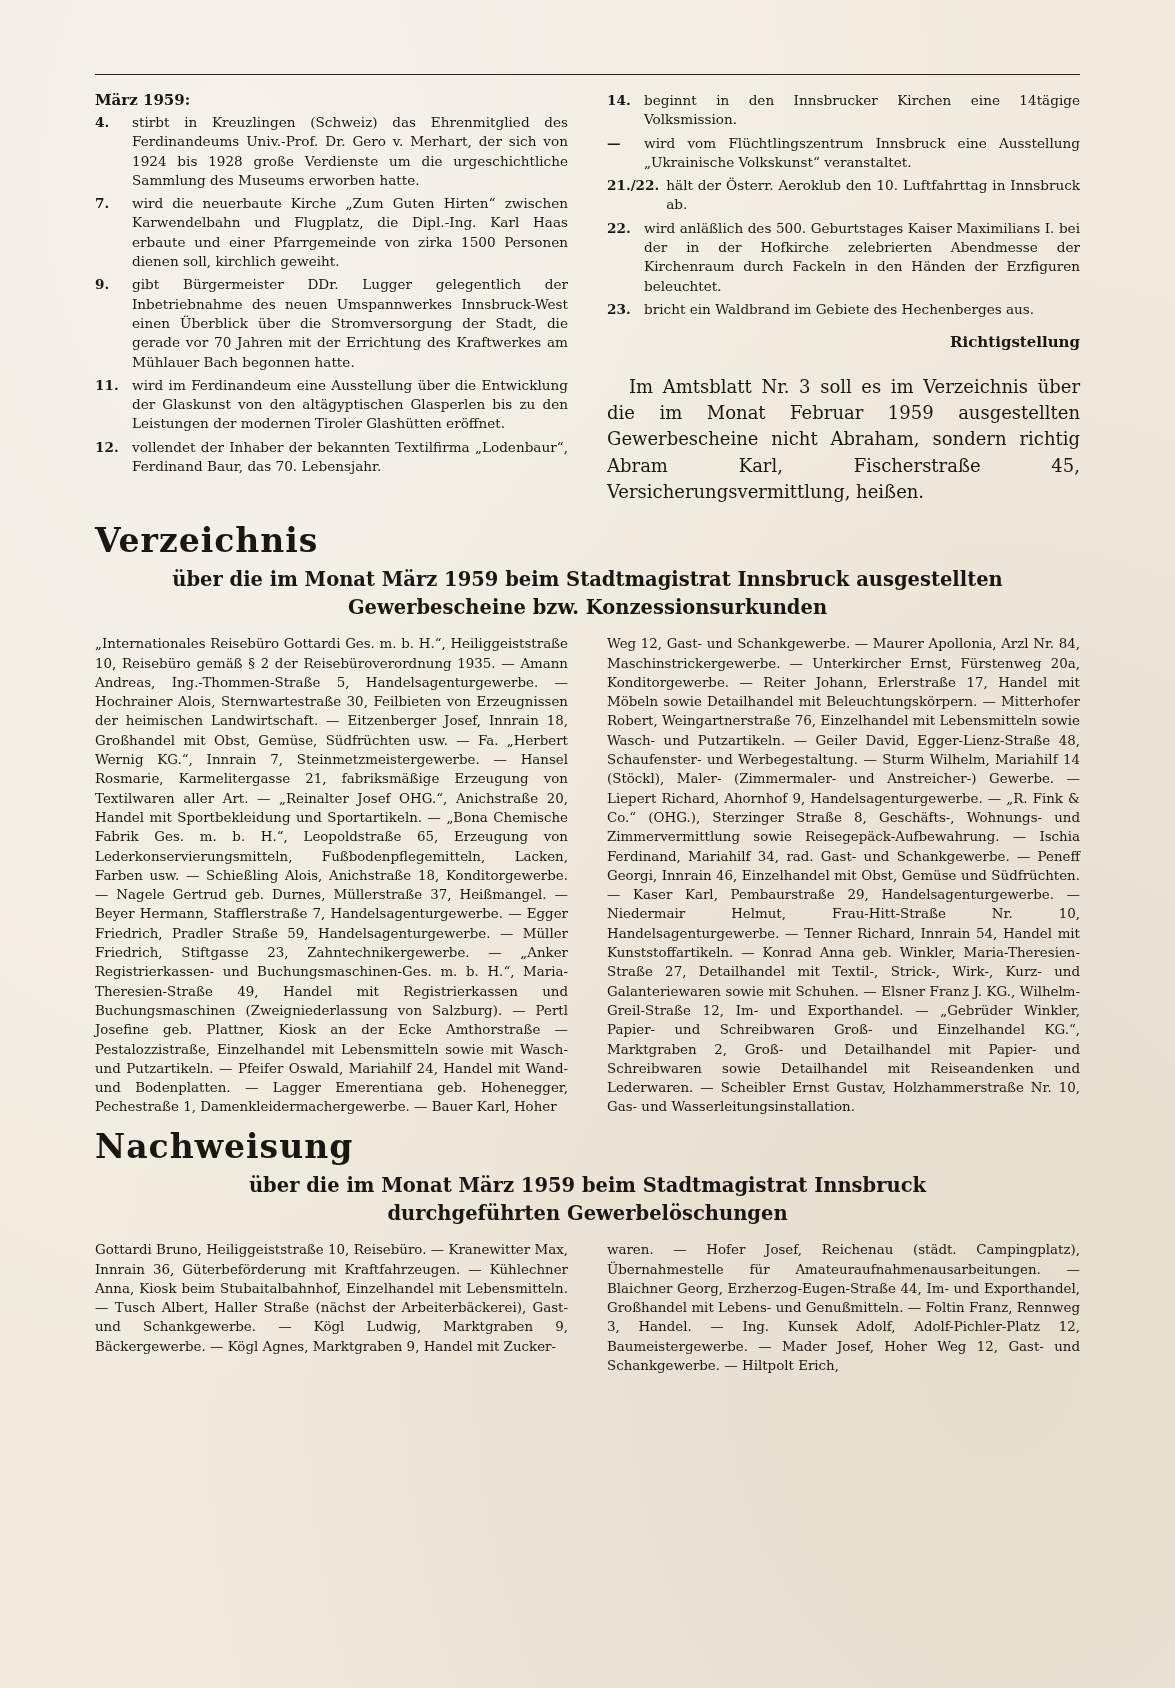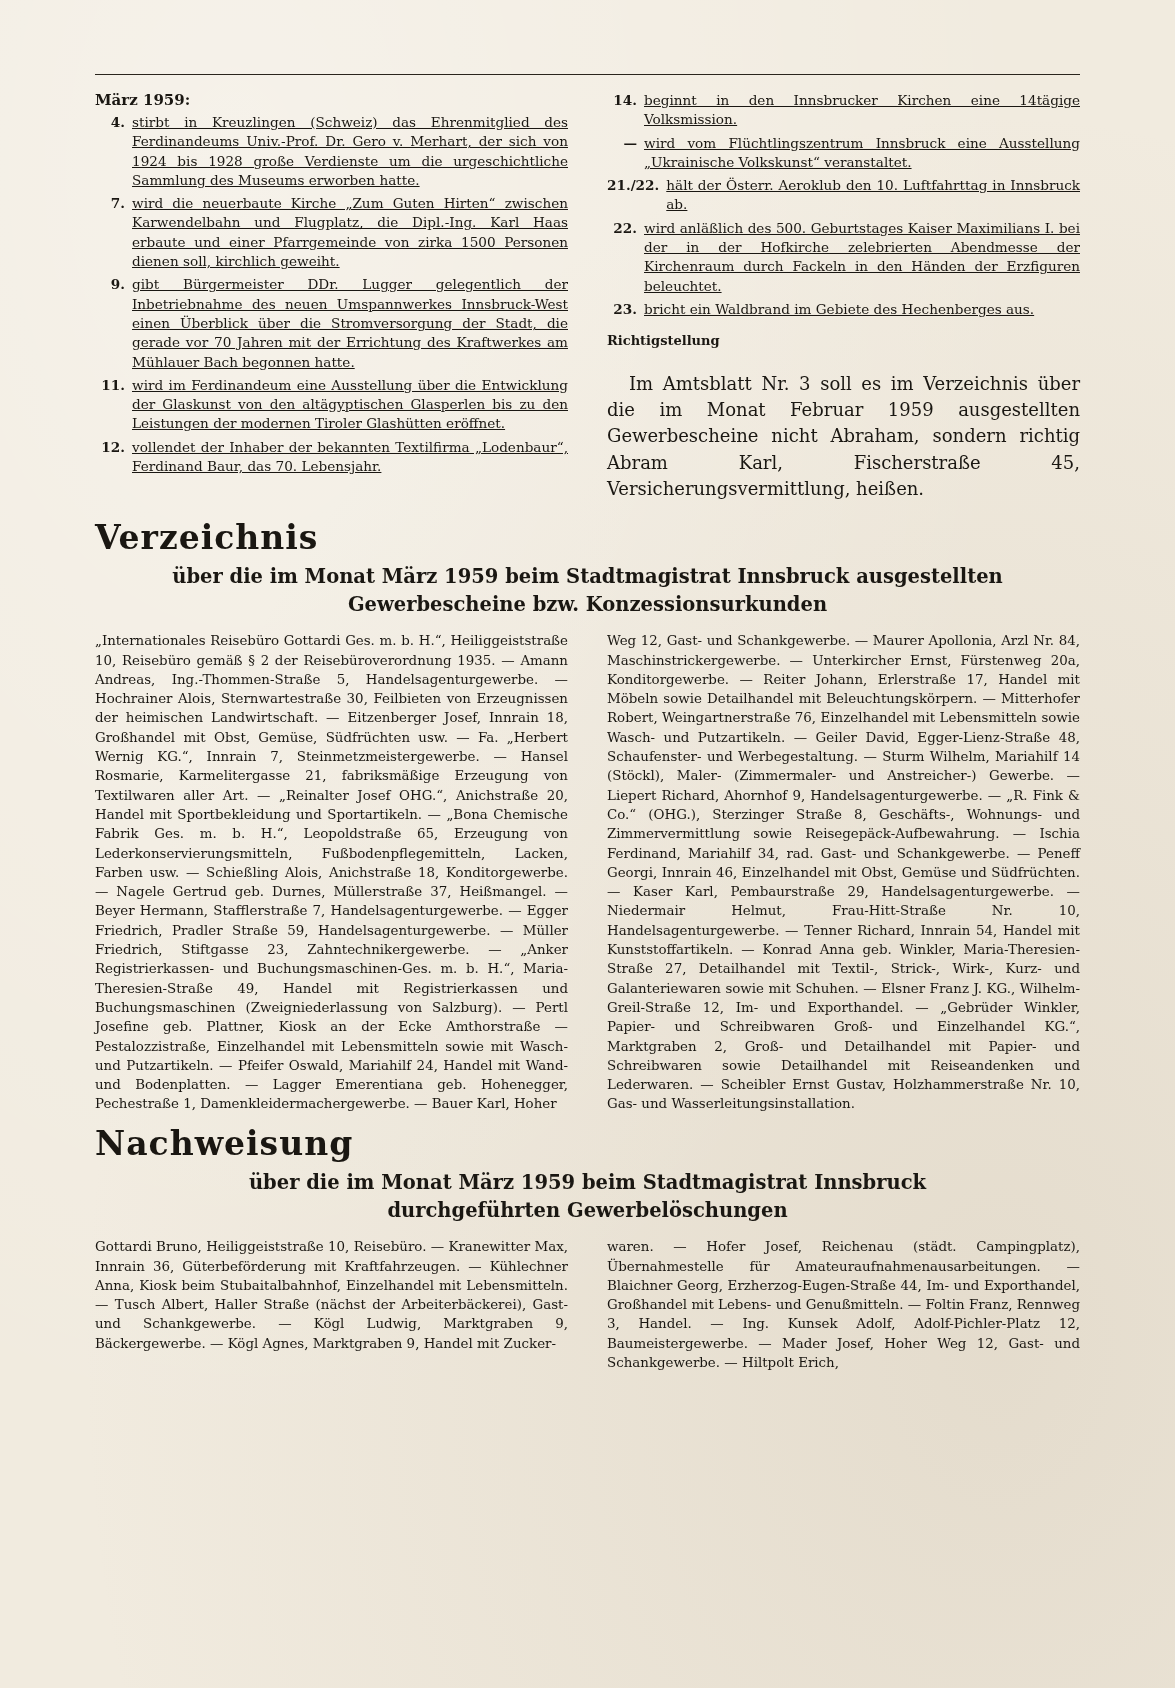--- a/index.html
+++ b/index.html
@@ -64,23 +64,23 @@
     margin: 10px 0 6px 0;
   }
   .sub-title {
     text-align: center;
     font-weight: 700;
     font-size: 19.5px;
     line-height: 1.45;
     margin: 0 0 12px 0;
   }
   .mini-title {
-    text-align: left;
-    font-weight: 700;
-    font-size: 13px;
+    text-align: right;
+    font-weight: 700;
+    font-size: 15px;
     margin: 14px 0 23px 0;
   }
   
   .cols {
     display: flex;
     gap: 39px;
   }
   .col {
     flex: 1 1 0;
     min-width: 0;
@@ -98,29 +98,27 @@
     font-size: 13.6px;
     line-height: 1.42;
     text-align: justify;
   }
   ul.datelist li {
     display: flex;
     margin-bottom: 4px;
   }
   ul.datelist li .d {
     flex: 0 0 30px;
-    text-align: right;
     padding-right: 7px;
     font-weight: 700;
     white-space: nowrap;
   }
   ul.datelist li .t {
     flex: 1 1 auto;
     hyphens: auto;
-    text-decoration: underline;
   }
   .para {
     font-size: 18px;
     line-height: 1.45;
     text-align: justify;
     margin: 16px 0 6px 0;
     text-indent: 22px;
     hyphens: auto;
   }
   

